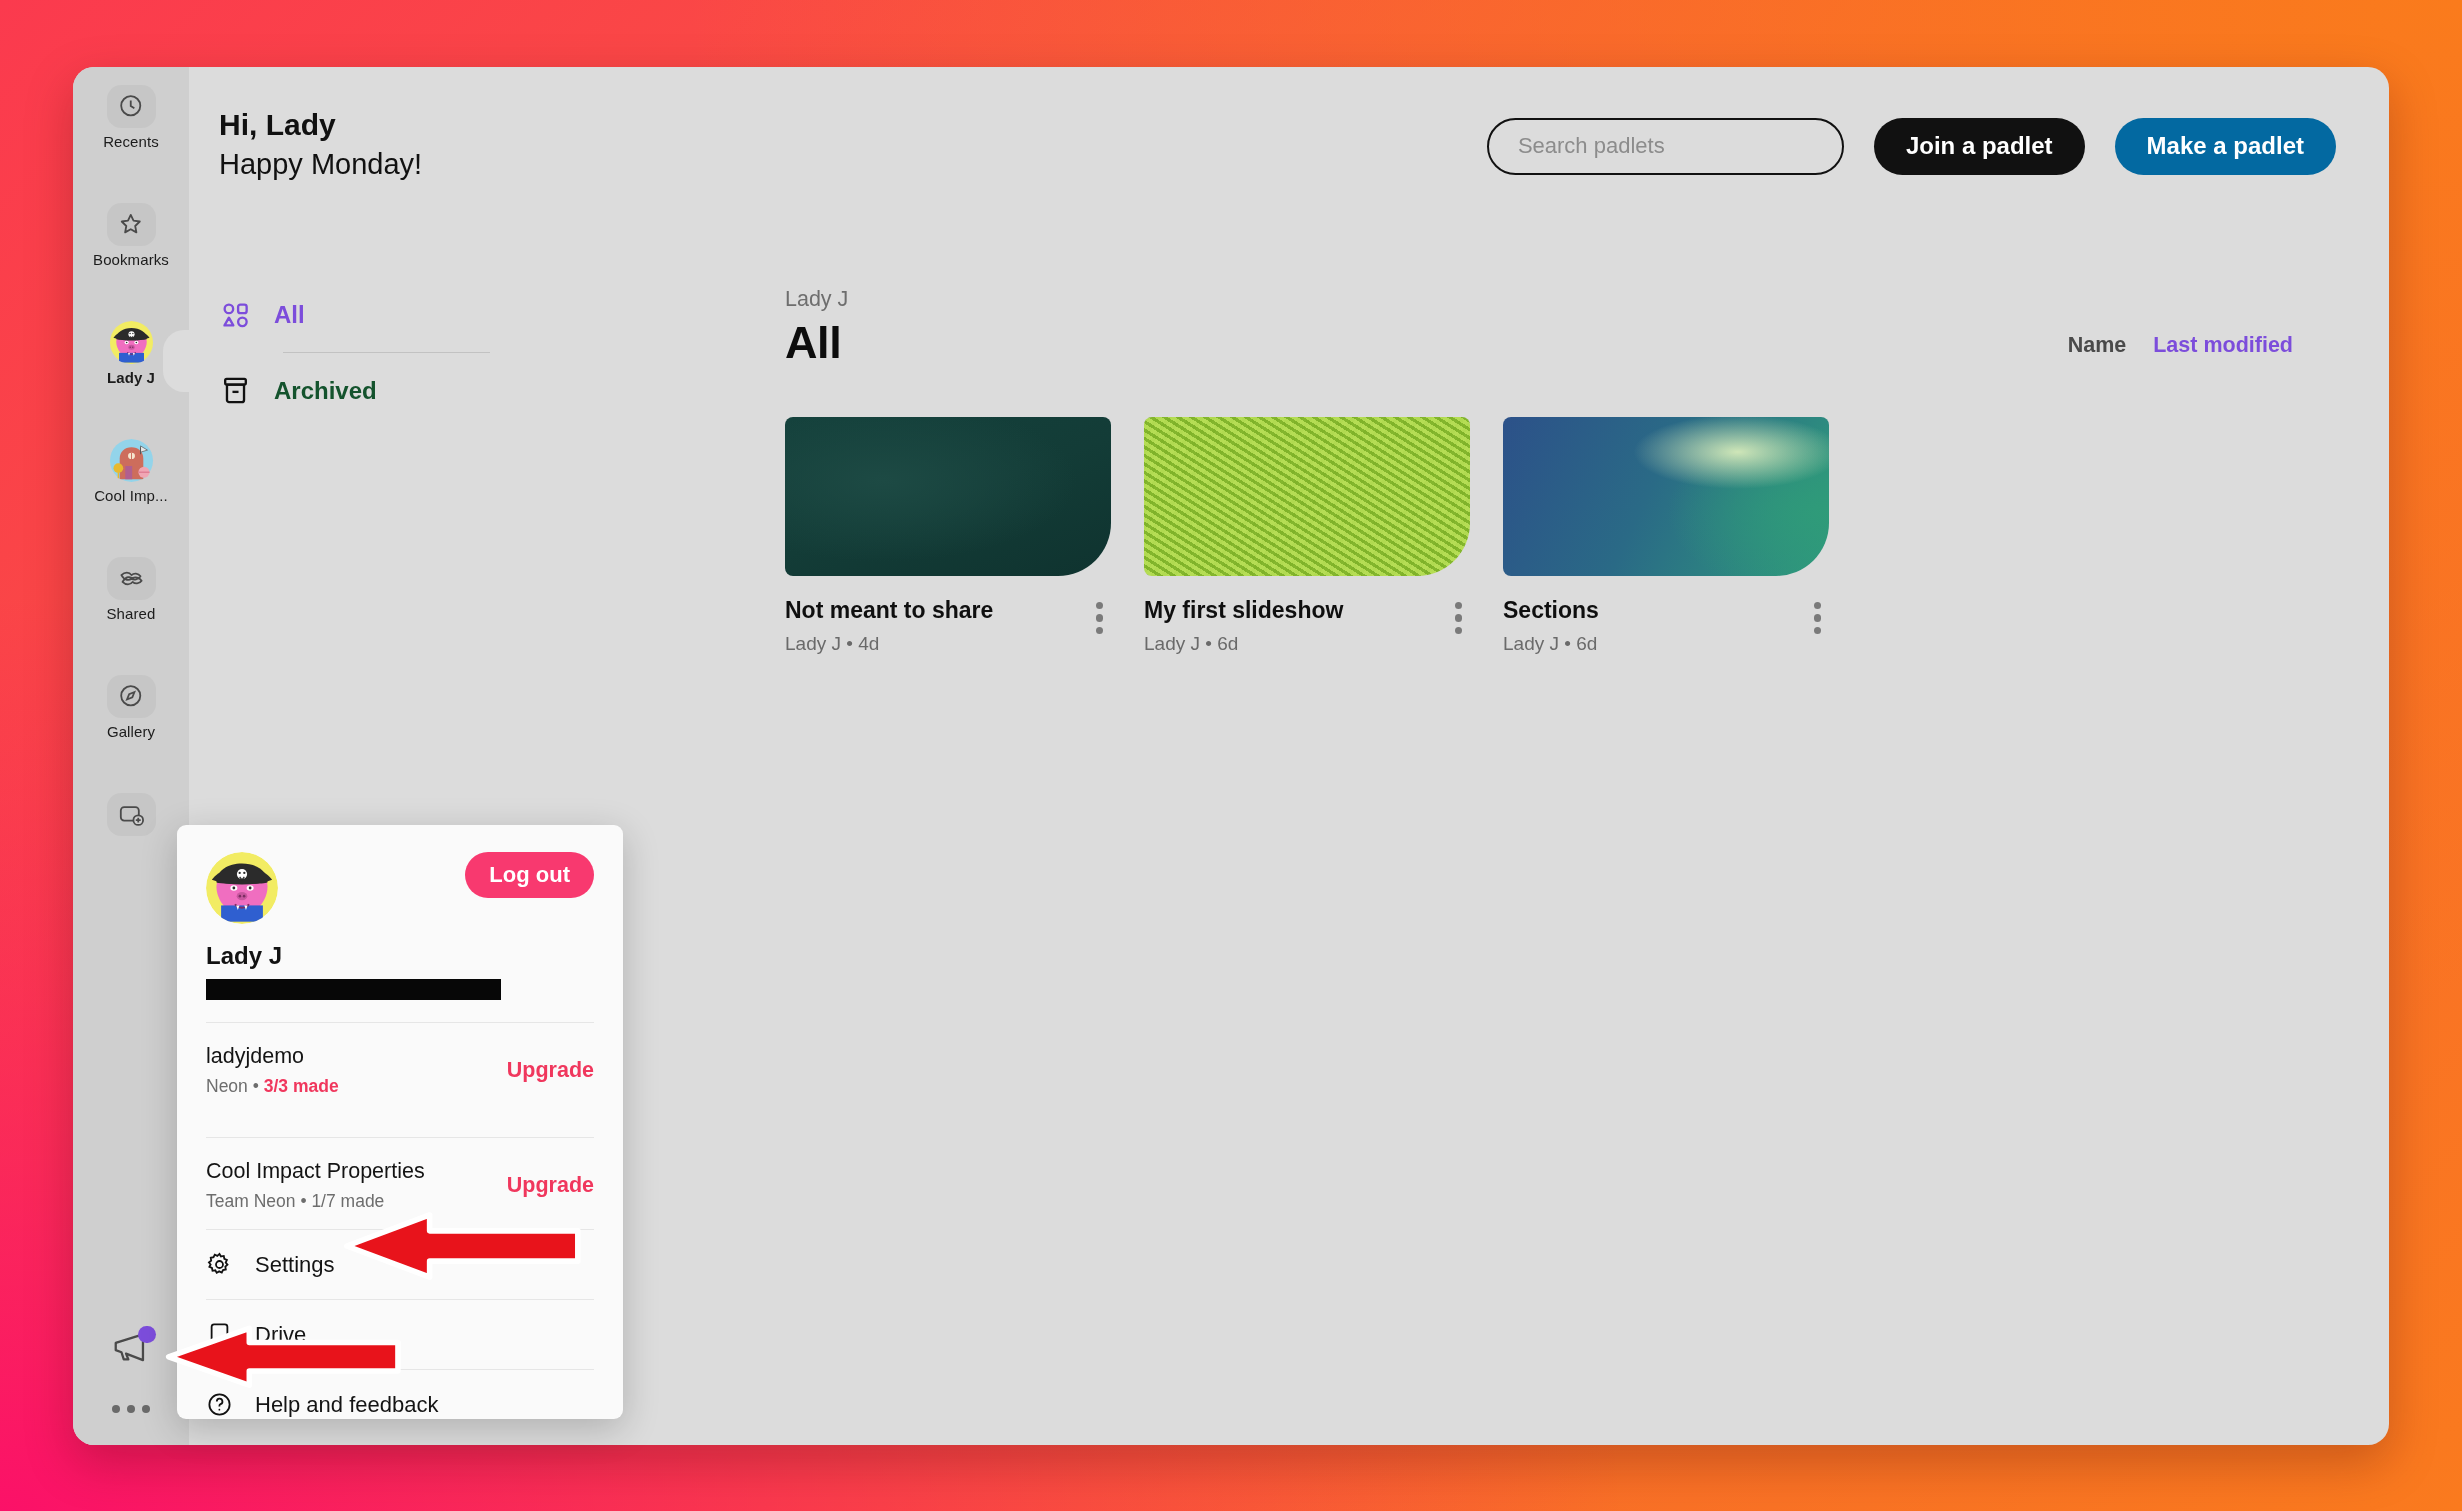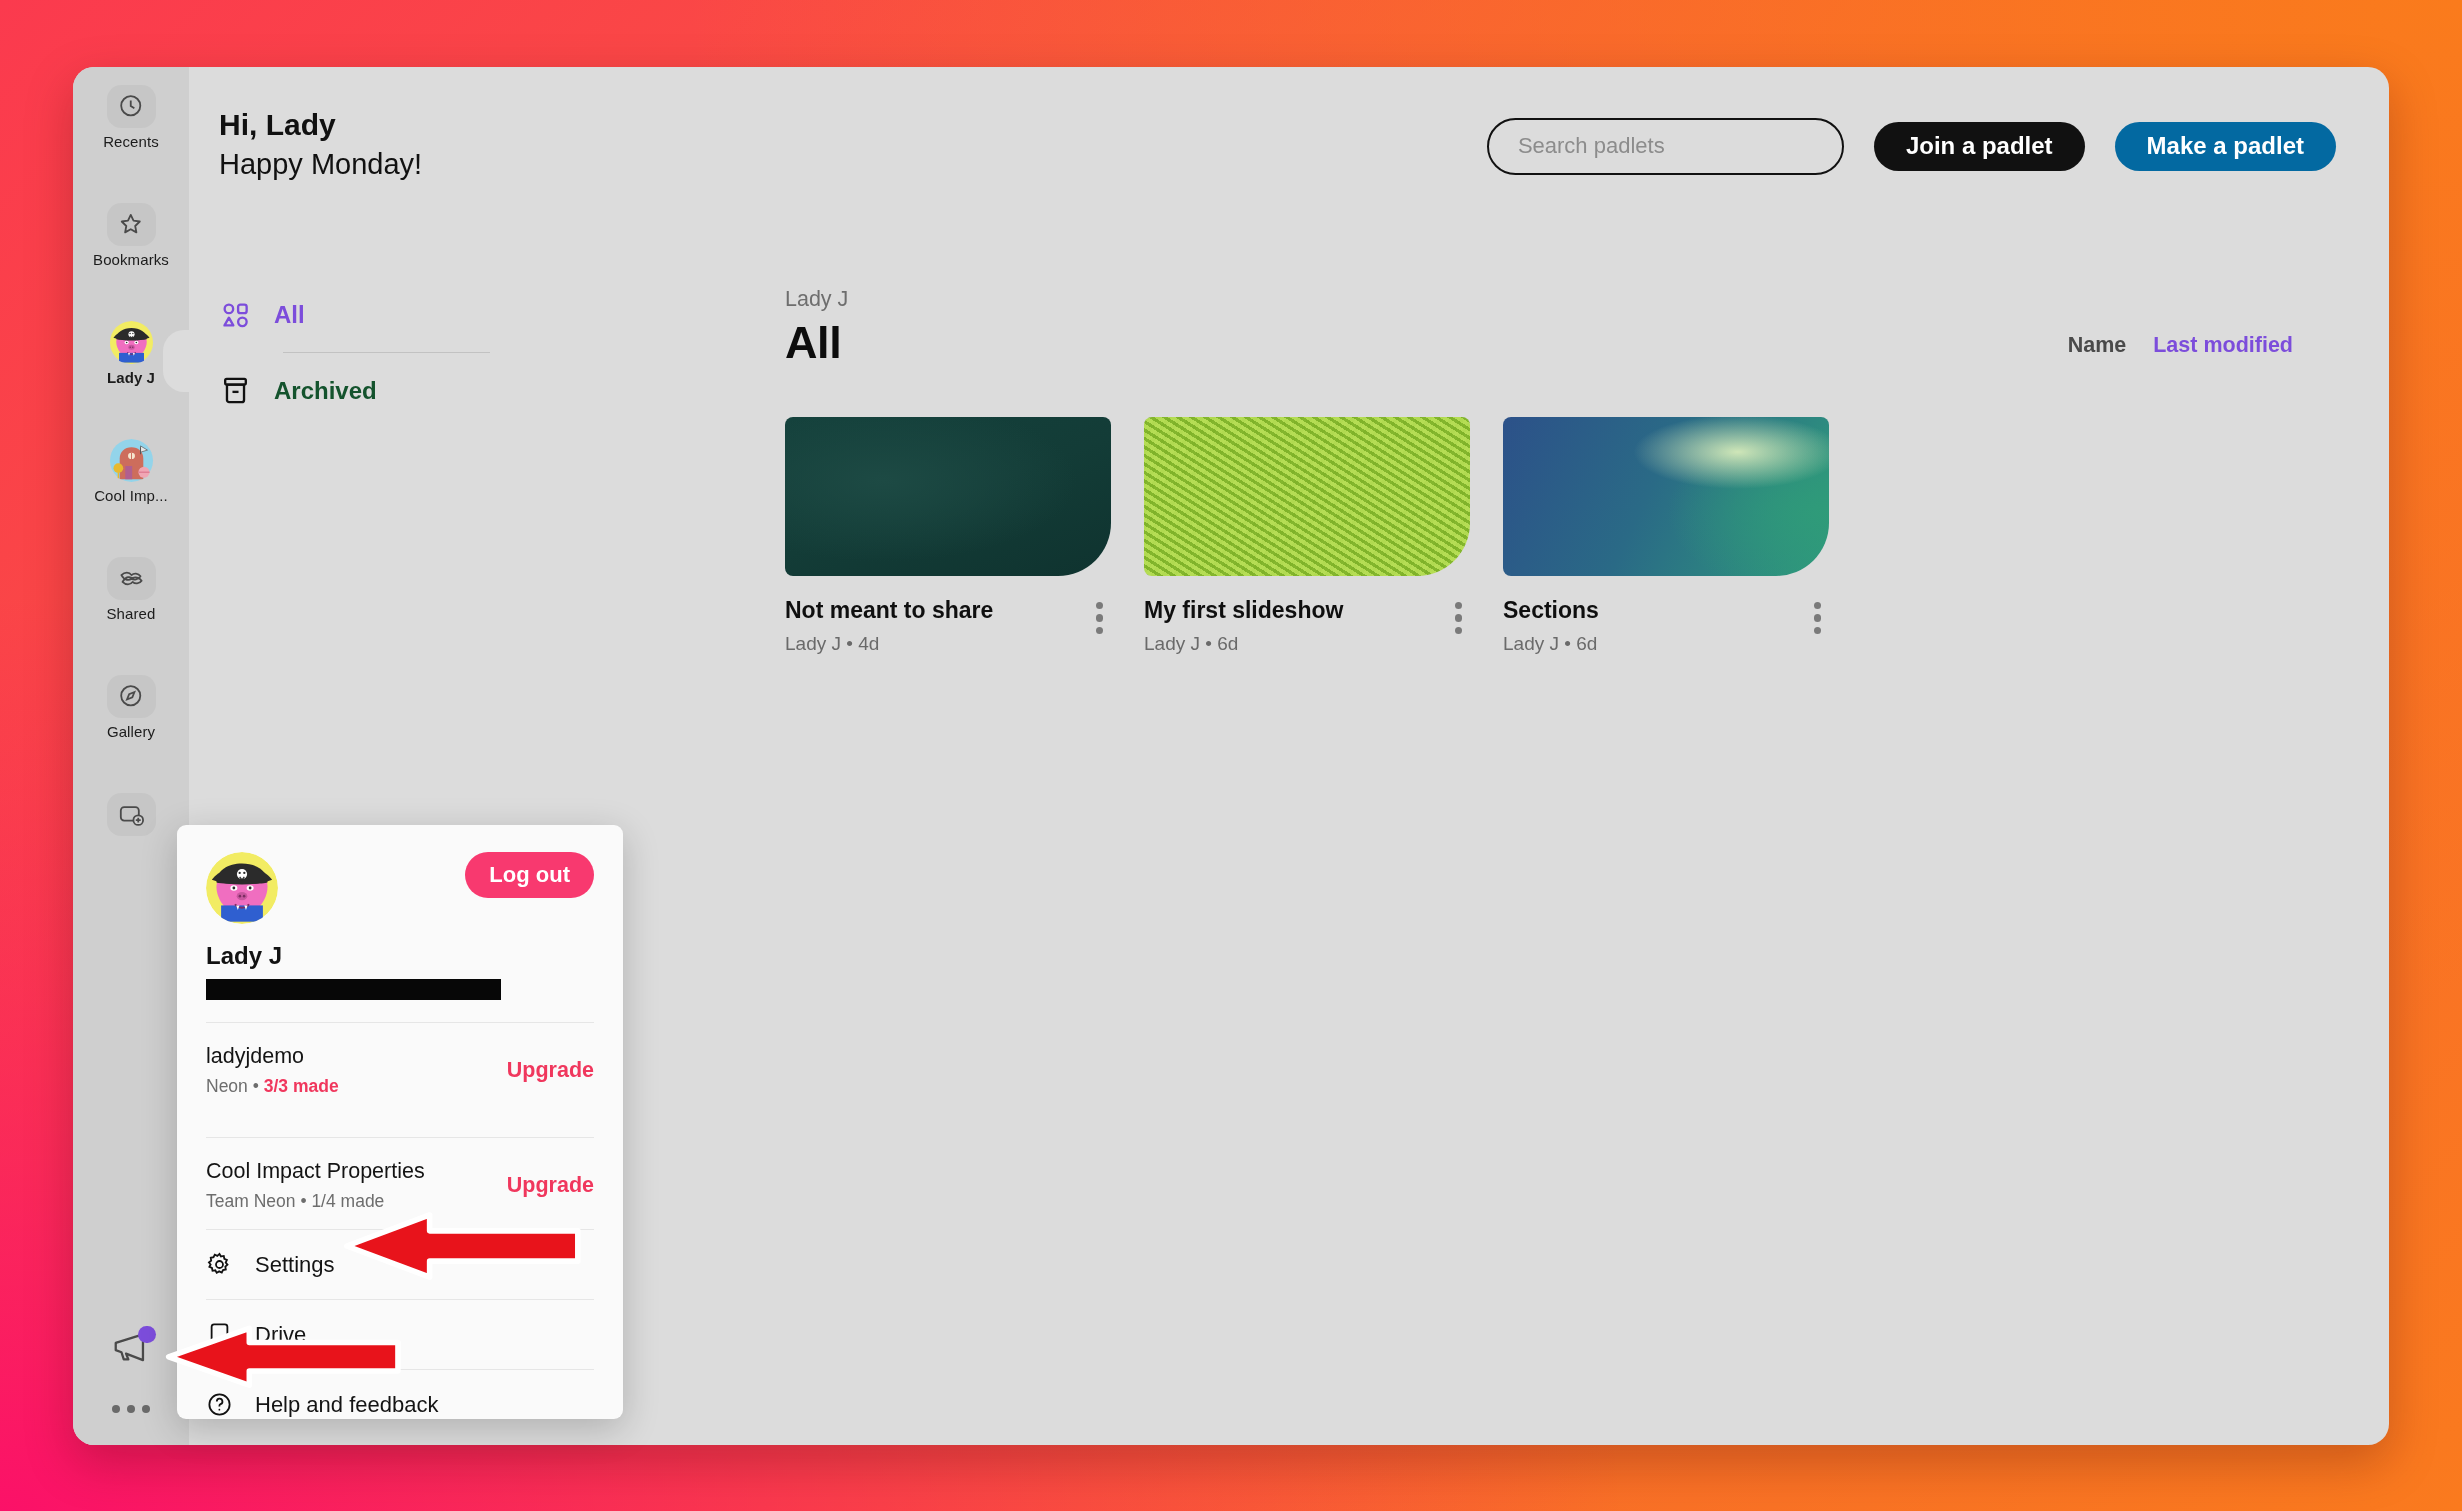--- a/index.html
+++ b/index.html
@@ -121,21 +121,21 @@
     padding: 16px 29px;
     font-size: 22px;
     color: #b91c1c;
     font-family: "Liberation Sans", sans-serif;
     outline: none;
   }
   .search-box::placeholder { color: #8c8c8c; }
   .btn {
     border: none;
     border-radius: 30px;
-    height: 49px;
+    height: 57px;
     padding: 0 32px;
     font-size: 24px;
     font-weight: 700;
     cursor: pointer;
     font-family: "Liberation Sans", sans-serif;
     white-space: nowrap;
   }
   .btn-dark { background: #111; color: #fff; }
   .btn-pink { background: #0369a1; color: #fff; }
 
@@ -534,21 +534,21 @@
     </div>
     <div class="upgrade">Upgrade</div>
   </div>
 
   <div class="acct">
     <div>
       <div class="acct-title">Cool Impact Properties</div>
       <div class="acct-sub">
         <span>Team Neon</span>
         <span>•</span>
-        <span>1/4 made</span>
+        <span>1/7 made</span>
       </div>
     </div>
     <div class="upgrade">Upgrade</div>
   </div>
 
   <div class="menu-row">
     <span>
       <svg width="27" height="27" viewBox="0 0 24 24" fill="none" stroke="#111" stroke-width="1.6">
         <circle cx="12" cy="12" r="3.1"></circle>
         <path d="M12 2.6l1.3 2.2 2.5-.4.5 2.5 2.3 1.1-1.1 2.3 1.6 1.9-1.9 1.7.4 2.5-2.5.5-1.1 2.3-2.3-1.1-2.2 1.3-1.2-2.2-2.5.4-.5-2.5-2.3-1.1L4.1 12 2.6 10.2l2-1.7-.4-2.5 2.5-.5L7.8 3.2l2.3 1.1z"></path>

